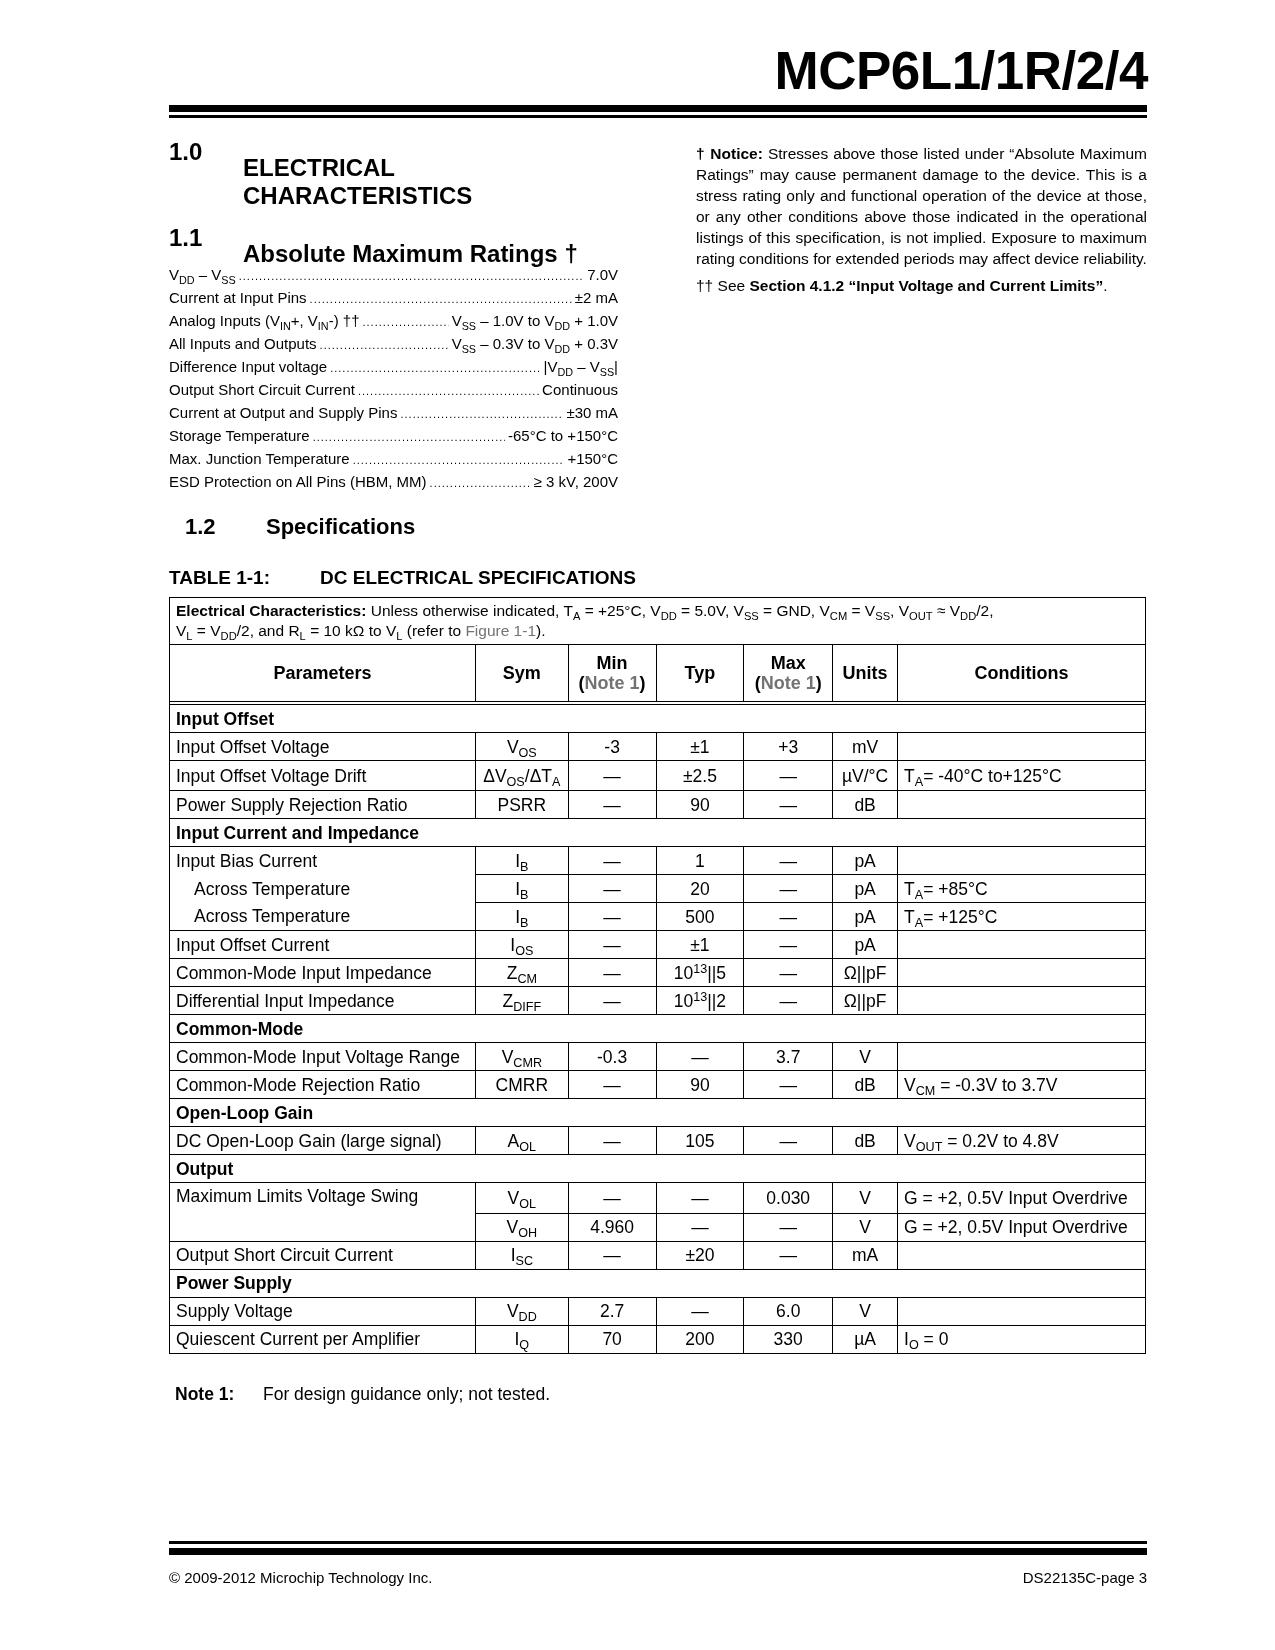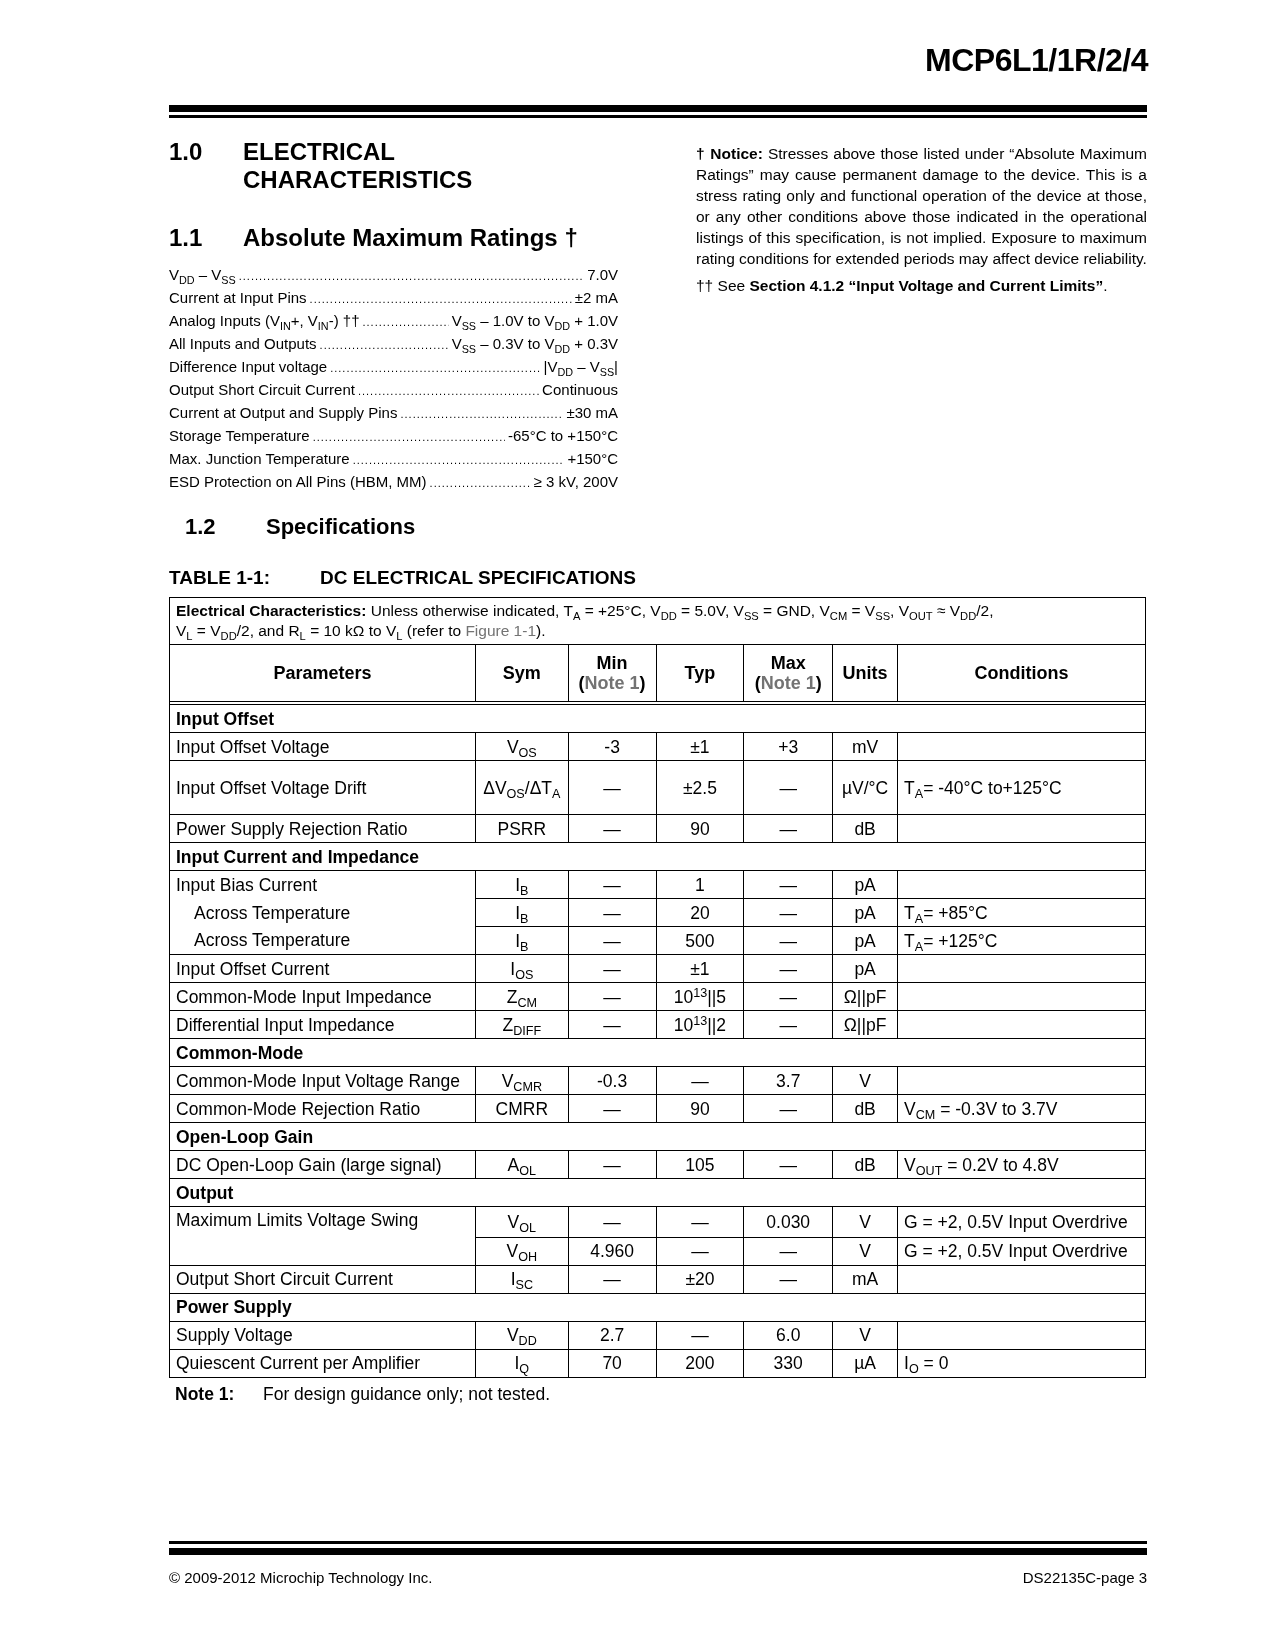--- a/index.html
+++ b/index.html
@@ -1,24 +1,24 @@
 <!DOCTYPE html>
 <html><head>
 <meta charset="utf-8">
 <style>
   html, body { margin: 0; padding: 0; background: #ffffff; }
   body { width: 1275px; height: 1650px; position: relative; overflow: hidden;
          font-family: "Liberation Sans", "DejaVu Sans", sans-serif; color: #000; }
   .abs { position: absolute; }
-  .doc-title { right: 127px; top: 44px; font-size: 32px; font-weight: bold; letter-spacing: -0.5px; line-height: 1; }
+  .doc-title { right: 127px; top: 44px; font-size: 53px; font-weight: bold; letter-spacing: -0.5px; line-height: 1; }
   .rule-thick { left: 169px; width: 978px; top: 105px; height: 7px; background: #000; }
   .rule-thin { left: 169px; width: 978px; top: 115px; height: 3px; background: #000; }
   .h1 { font-size: 24px; font-weight: bold; line-height: 29px; }
   .h1 .num { position: absolute; left: 0; }
-  .h1 .txt { position: absolute; left: 74px; }
+  .h1 .txt { position: absolute; left: 74px; margin-top: 16px; }
   .h2 { font-size: 22px; font-weight: bold; }
   .ratings { left: 169px; top: 266px; width: 449px; font-size: 15px; }
   .rating-row { display: flex; align-items: baseline; height: 23px; white-space: nowrap; }
   .rating-row .lbl { flex: 0 0 auto; }
   .rating-row .dots { flex: 1 1 auto; overflow: hidden; margin: 0 3px; color: #000; letter-spacing: 1px; font-size: 11px; }
   .rating-row .dots::before { content: "................................................................................................................................................................"; }
   .rating-row .val { flex: 0 0 auto; }
   sub { font-size: 0.72em; vertical-align: -0.35em; line-height: 0; }
   sup { font-size: 0.72em; vertical-align: 0.45em; line-height: 0; }
   .notice { left: 696px; top: 143px; width: 451px; font-size: 15.5px; line-height: 21px; text-align: justify; }
@@ -167,21 +167,21 @@
     <td class="c">+3</td>
     <td class="c">mV</td>
     <td class="l"></td>
   </tr>
   <tr>
     <td class="l">Input Offset Voltage Drift</td>
     <td class="c" style="padding:0 2px;">ΔV<sub>OS</sub>/ΔT<sub>A</sub></td>
     <td class="c">—</td>
     <td class="c">±2.5</td>
     <td class="c">—</td>
-    <td class="c" style="padding:13px 2px;margin-top:6px;">µV/°C</td>
+    <td class="c" style="padding:1px 2px;margin-top:6px;">µV/°C</td>
     <td class="l">T<sub>A</sub>= -40°C to+125°C</td>
   </tr>
   <tr>
     <td class="l">Power Supply Rejection Ratio</td>
     <td class="c">PSRR</td>
     <td class="c">—</td>
     <td class="c">90</td>
     <td class="c">—</td>
     <td class="c">dB</td>
     <td class="l"></td>

